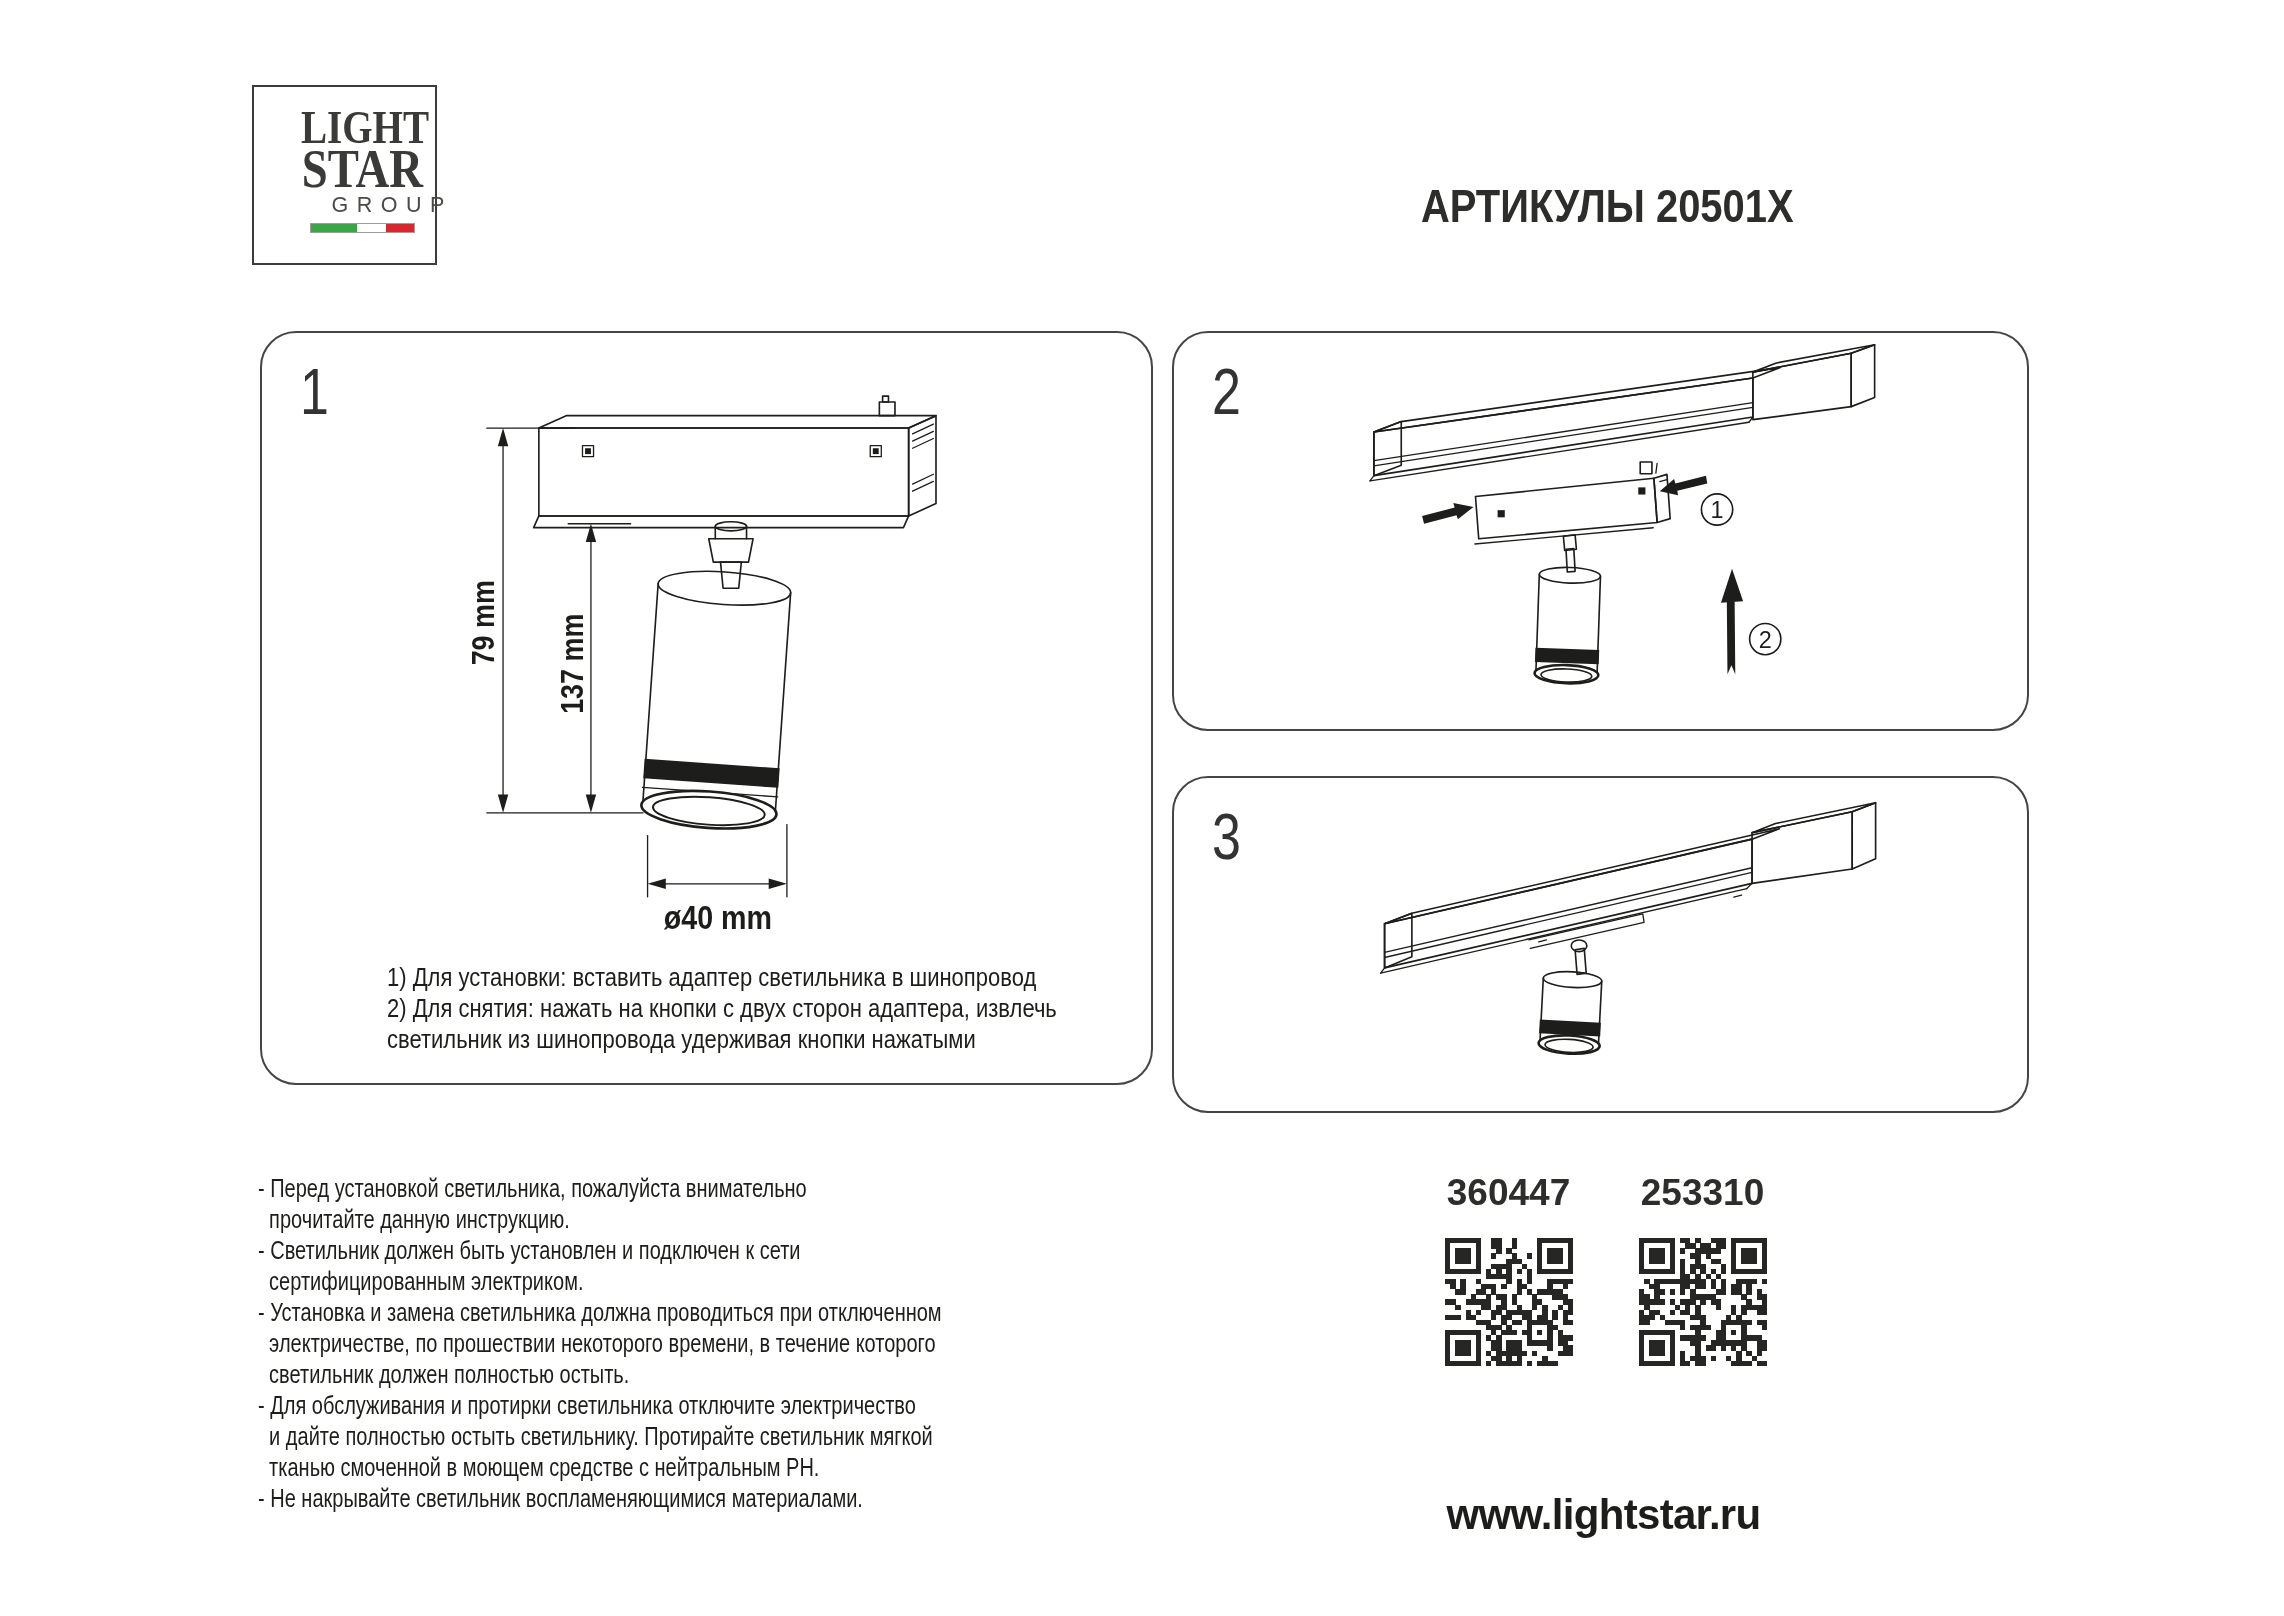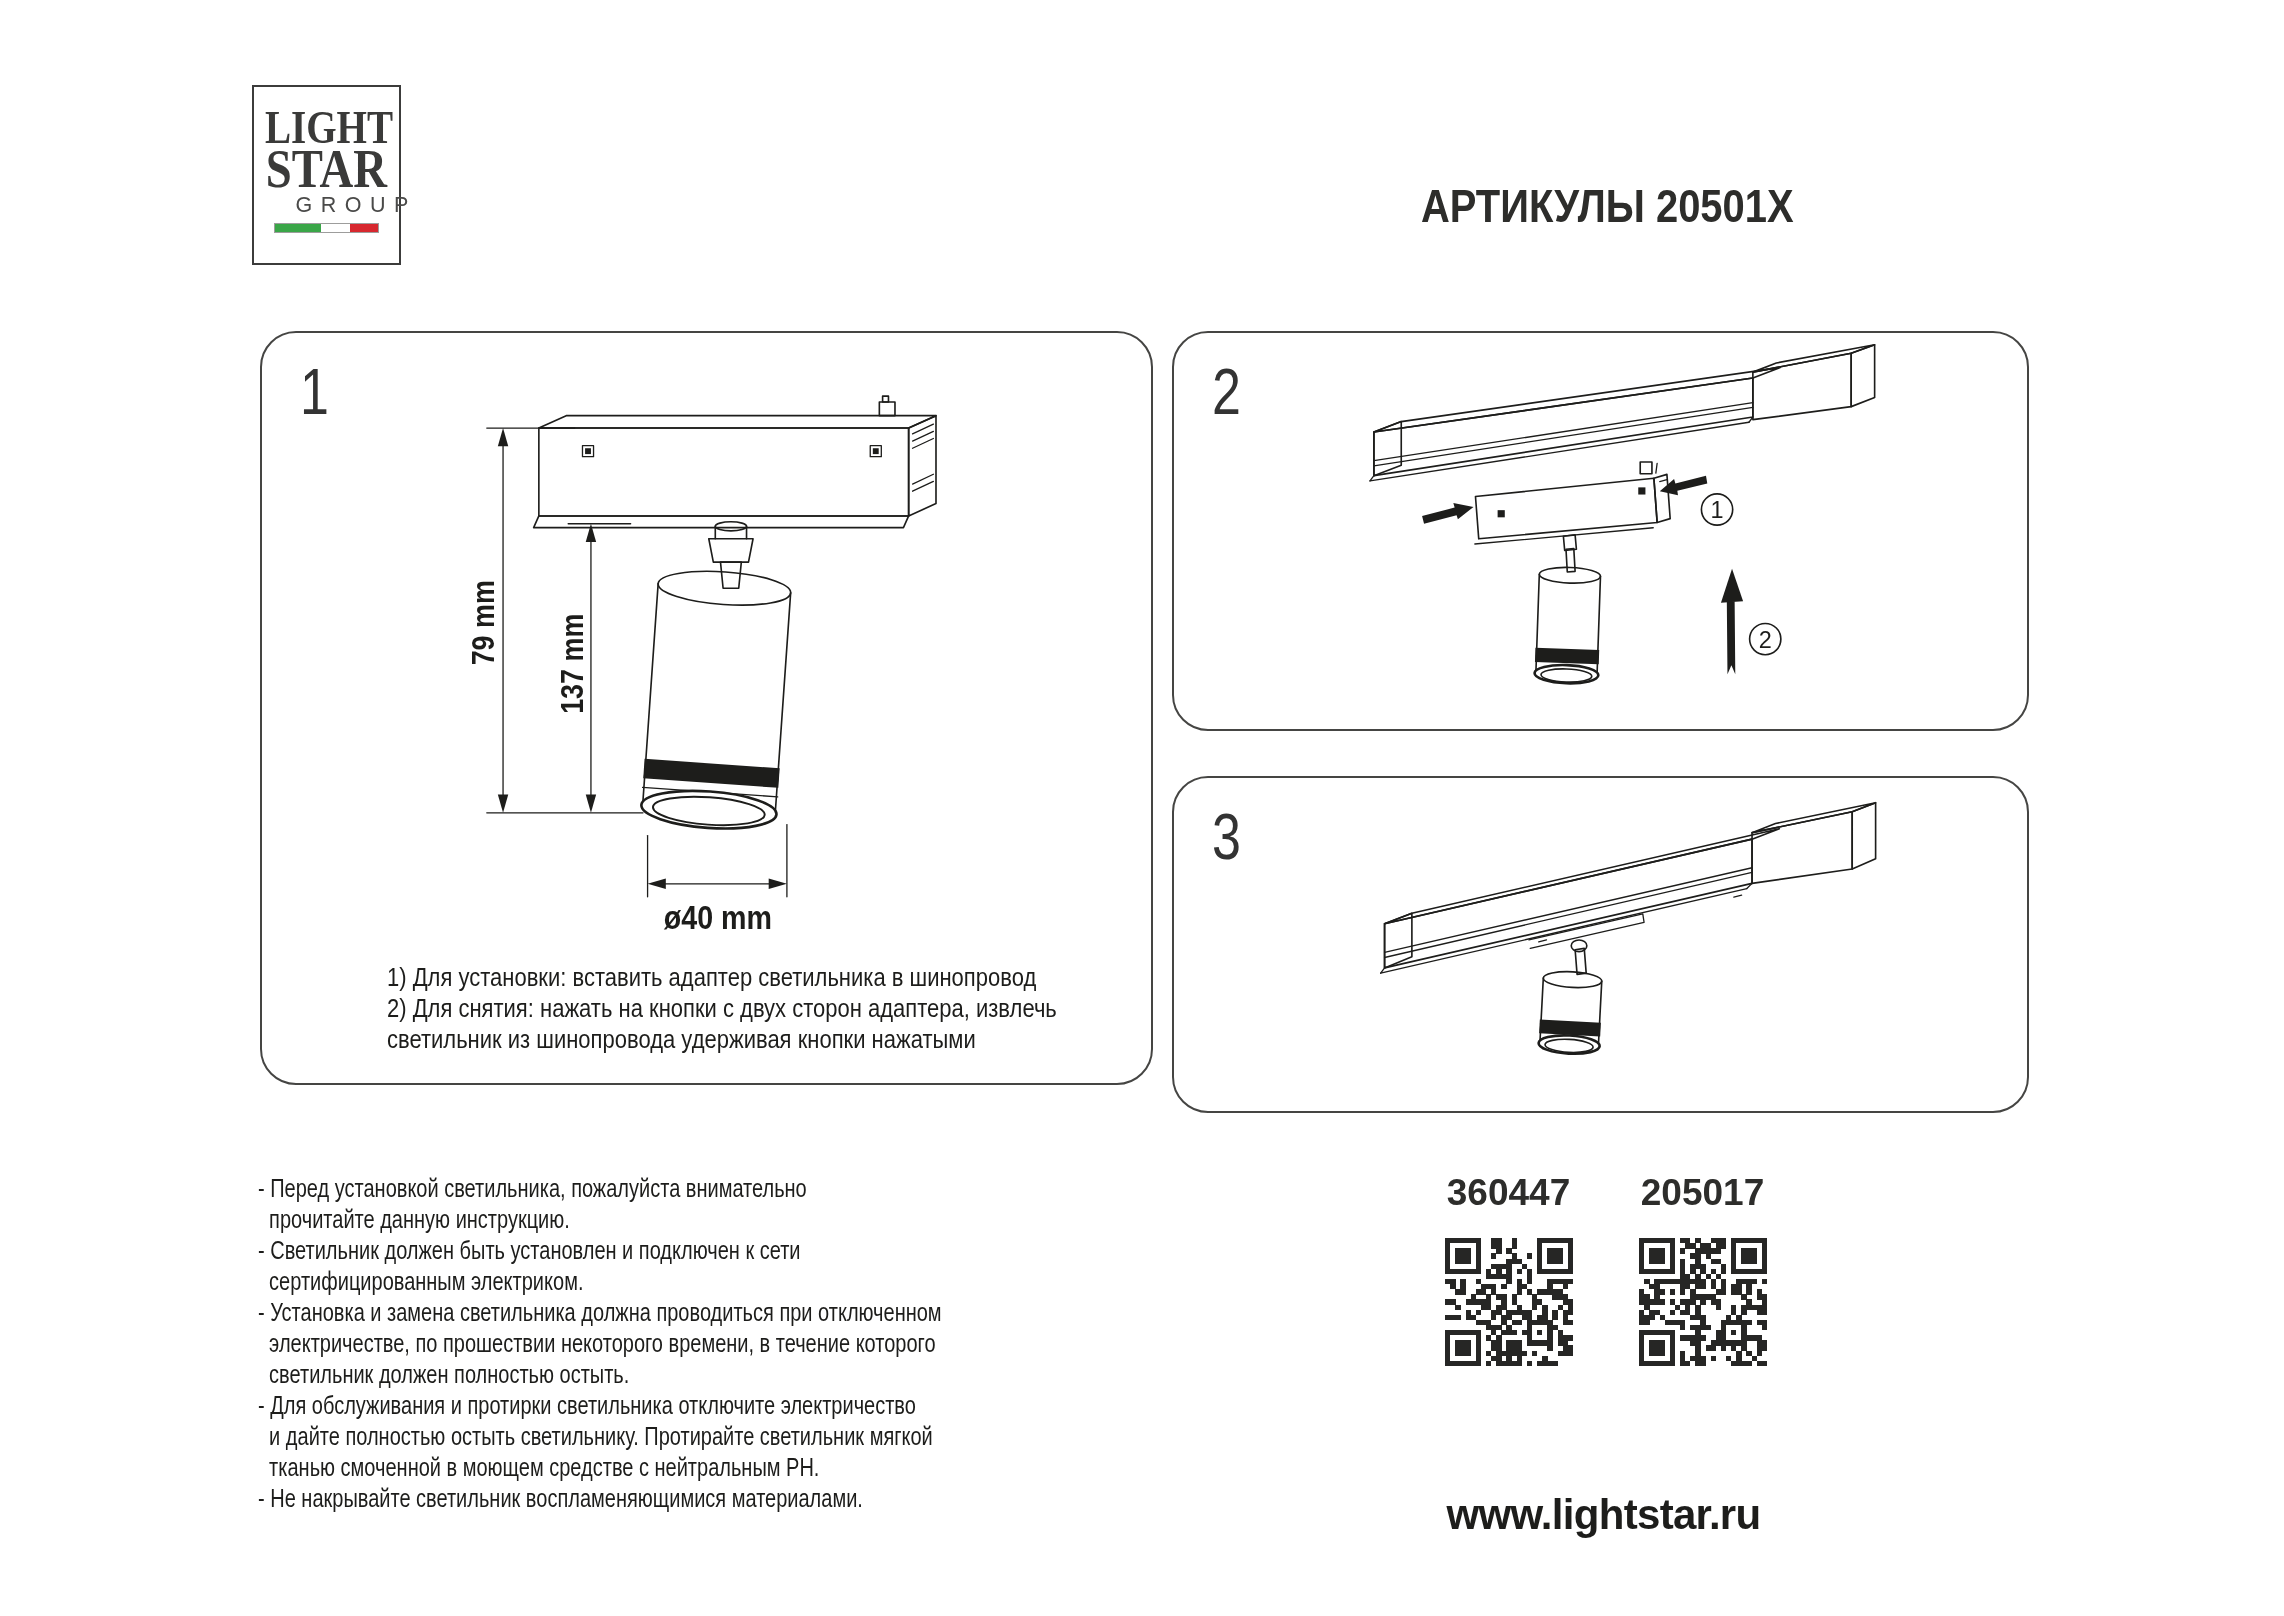--- a/index.html
+++ b/index.html
@@ -2,21 +2,21 @@
 <html style="font-size:10.4px"><head>
 <meta charset="utf-8">
 <style>
   html,body{margin:0;padding:0;background:#ffffff;}
   body{width:2284px;height:1616px;position:relative;overflow:hidden;
        font-family:"Liberation Sans","DejaVu Sans",sans-serif;color:#1d1d1b;}
   #canvas{position:absolute;left:0;top:0;width:2284px;height:1616px;background:#fff;}
 
   
   .logo-box{position:absolute;left:252px;top:85px;width:145px;height:176px;
-            border:2px solid #3c3c3b;background:#fff;text-align:center;}
+            border:2px solid #3c3c3b;background:#fff;text-align:center;padding-left:36px;}
   .logo-light{margin-top:22px;font-family:"Liberation Serif","DejaVu Serif",serif;
               font-weight:700;font-size:46px;line-height:38px;color:#3a3a39;
               transform:scaleX(.85);transform-origin:center;}
   .logo-star{font-family:"Liberation Serif","DejaVu Serif",serif;font-weight:700;
              font-size:55px;line-height:44px;color:#3a3a39;transform:scaleX(.85);transform-origin:center;}
   .logo-group{font-size:21.5px;line-height:29px;letter-spacing:8.5px;text-indent:8.5px;
               color:#4a4a49;font-weight:400;margin-left:33px;}
   .logo-flag{margin:3.9px auto 0;width:103px;height:7.8px;outline:0.7px solid #9d9d9c;display:flex;}
   .logo-flag .seg{height:100%;}
 
@@ -218,21 +218,21 @@
           <ellipse cx="612" cy="410" rx="47" ry="14" fill="#ffffff" stroke-width="4"></ellipse>
           <ellipse cx="612" cy="412" rx="37" ry="10" stroke-width="2.5"></ellipse>
         </g>
       </g>
     </svg>
   </div>
 
   <div class="warnings"><div>- Перед установкой светильника, пожалуйста внимательно</div><div>  прочитайте данную инструкцию.</div><div>- Светильник должен быть установлен и подключен к сети</div><div>  сертифицированным электриком.</div><div>- Установка и замена светильника должна проводиться при отключенном</div><div>  электричестве, по прошествии некоторого времени, в течение которого</div><div>  светильник должен полностью остыть.</div><div>- Для обслуживания и протирки светильника отключите электричество</div><div>  и дайте полностью остыть светильнику. Протирайте светильник мягкой</div><div>  тканью смоченной в моющем средстве с нейтральным PH.</div><div>- Не накрывайте светильник воспламеняющимися материалами.</div></div>
 
   <div class="qr-label" id="qr-label-left">360447</div>
-  <div class="qr-label" id="qr-label-right">205017</div>
+  <div class="qr-label" id="qr-label-right">253310</div>
   <div class="qr-box" id="qr-left"><svg viewBox="0 0 27 27" width="100%" height="100%" shape-rendering="crispEdges">
         <rect x="1" y="1" width="1.04" height="1.04" fill="#262625"></rect>
         <rect x="2" y="1" width="1.04" height="1.04" fill="#262625"></rect>
         <rect x="3" y="1" width="1.04" height="1.04" fill="#262625"></rect>
         <rect x="4" y="1" width="1.04" height="1.04" fill="#262625"></rect>
         <rect x="5" y="1" width="1.04" height="1.04" fill="#262625"></rect>
         <rect x="6" y="1" width="1.04" height="1.04" fill="#262625"></rect>
         <rect x="7" y="1" width="1.04" height="1.04" fill="#262625"></rect>
         <rect x="10" y="1" width="1.04" height="1.04" fill="#262625"></rect>
         <rect x="11" y="1" width="1.04" height="1.04" fill="#262625"></rect>

